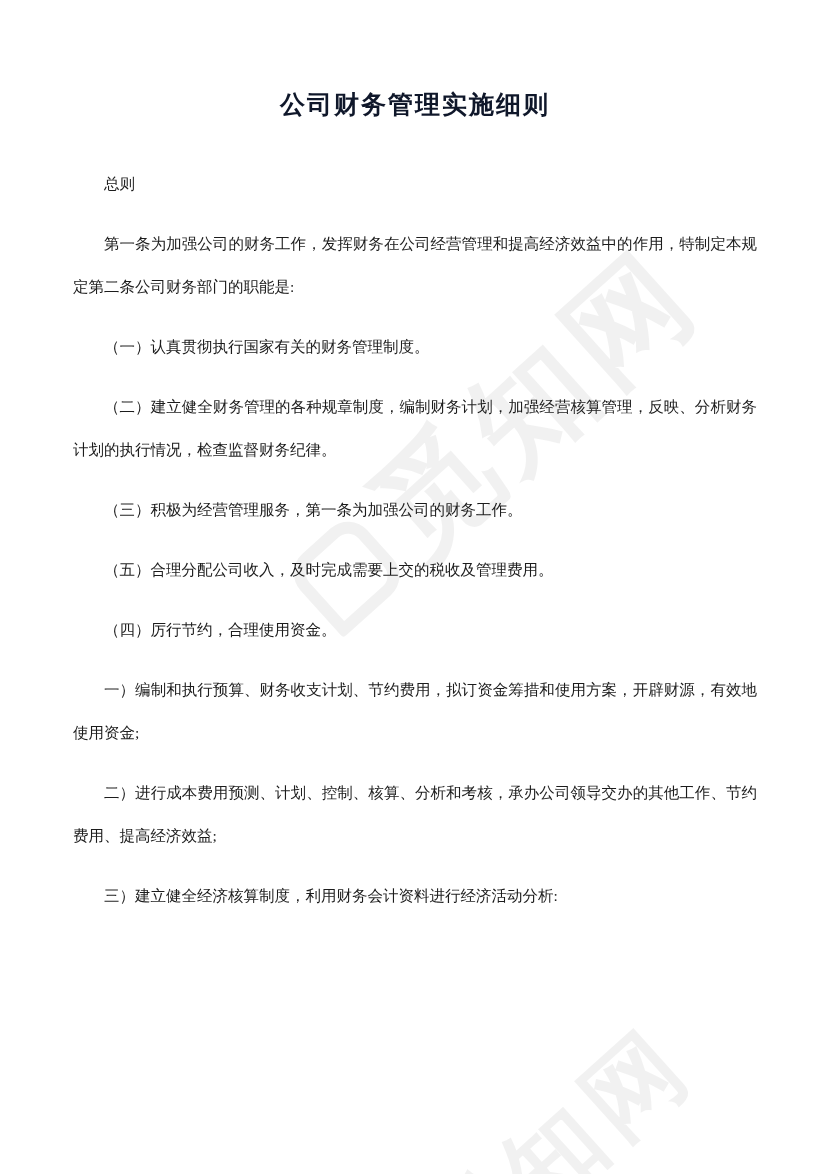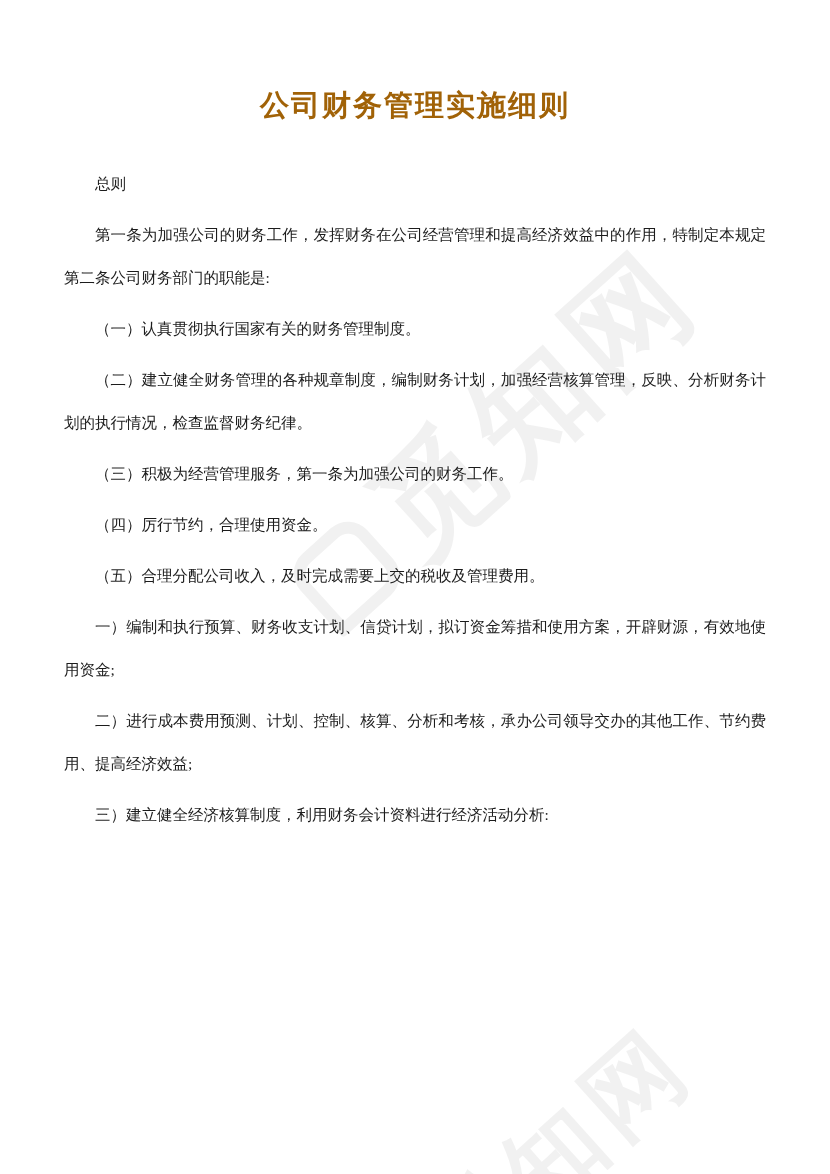--- a/index.html
+++ b/index.html
@@ -14,36 +14,36 @@
     margin: 0 auto;
     background: #ffffff;
     overflow: hidden;
     font-family: "Liberation Serif", "DejaVu Serif", serif;
     color: #1c1c1c;
   }
   .doc-title {
     margin: 0;
     padding-top: 86px;
     text-align: center;
-    font-size: 29px;
+    font-size: 25px;
     line-height: 38px;
     font-weight: bold;
     letter-spacing: 2px;
-    color: #a16207;
+    color: #0f172a;
   }
   .doc-content {
     position: relative;
     z-index: 2;
     margin: 38px 56px 0 56px;
     font-size: 15.5px;
     line-height: 43px;
     text-align: justify;
   }
   .doc-content p {
-    margin: 8px;
+    margin: 17px;
     text-indent: 2em;
     word-break: break-all;
   }
   
   .watermark {
     position: absolute;
     z-index: 1;
     display: flex;
     align-items: center;
     gap: 18px;
@@ -94,20 +94,20 @@
   </div>
 
   <h1 class="doc-title">公司财务管理实施细则</h1>
 
   <div class="doc-content">
     <p>总则</p>
     <p>第一条为加强公司的财务工作，发挥财务在公司经营管理和提高经济效益中的作用，特制定本规定第二条公司财务部门的职能是:</p>
     <p>（一）认真贯彻执行国家有关的财务管理制度。</p>
     <p>（二）建立健全财务管理的各种规章制度，编制财务计划，加强经营核算管理，反映、分析财务计划的执行情况，检查监督财务纪律。</p>
     <p>（三）积极为经营管理服务，第一条为加强公司的财务工作。</p>
+    <p>（五）合理分配公司收入，及时完成需要上交的税收及管理费用。</p>
     <p>（四）厉行节约，合理使用资金。</p>
-    <p>（五）合理分配公司收入，及时完成需要上交的税收及管理费用。</p>
-    <p>一）编制和执行预算、财务收支计划、信贷计划，拟订资金筹措和使用方案，开辟财源，有效地使用资金;</p>
+    <p>一）编制和执行预算、财务收支计划、节约费用，拟订资金筹措和使用方案，开辟财源，有效地使用资金;</p>
     <p>二）进行成本费用预测、计划、控制、核算、分析和考核，承办公司领导交办的其他工作、节约费用、提高经济效益;</p>
     <p>三）建立健全经济核算制度，利用财务会计资料进行经济活动分析:</p>
   </div>
 
 </div>
 
 </body></html>

